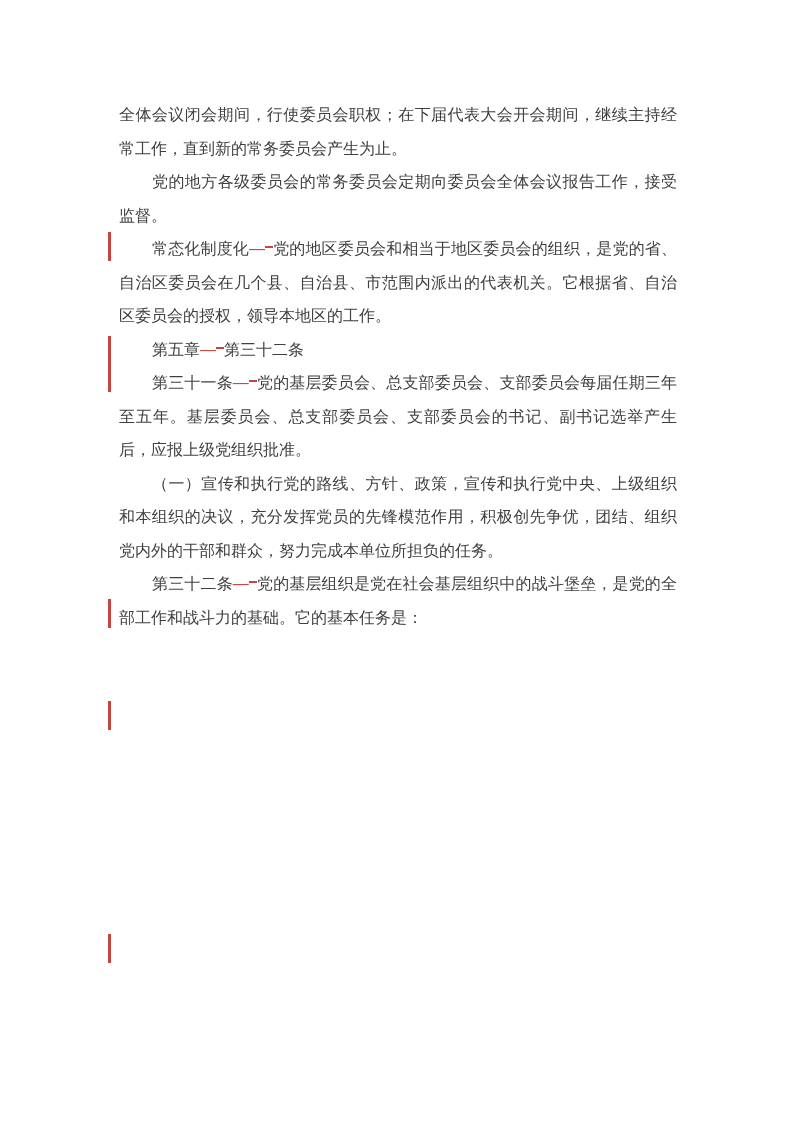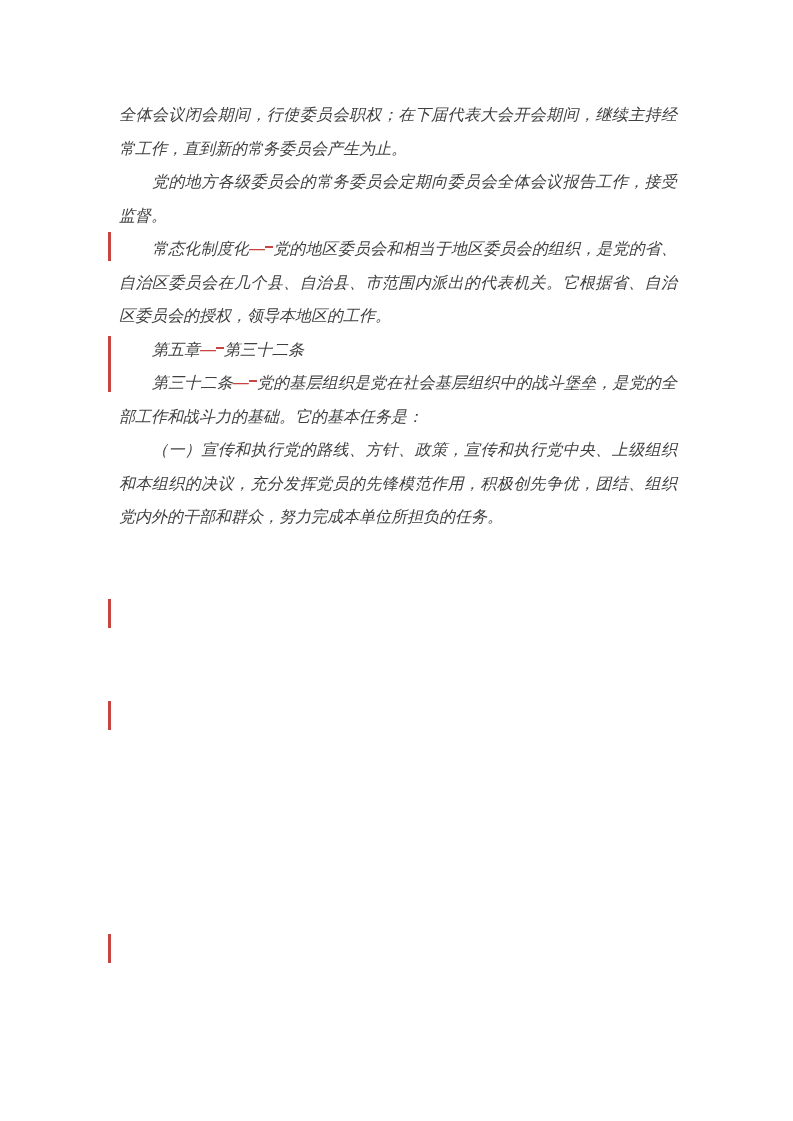--- a/index.html
+++ b/index.html
@@ -7,21 +7,20 @@
     padding: 0;
     background: #ffffff;
   }
   .page {
     position: relative;
     width: 756px;
     height: 1121px;
     background: #ffffff;
     overflow: hidden;
     font-family: "Liberation Sans", "DejaVu Sans", sans-serif;
-    font-style: italic;
   }
   .text-column {
     position: absolute;
     left: 119px;
     top: 98px;
     width: 558px;
     color: var(--text-color, #3f3f3f);
     font-size: 16px;
     line-height: 33.5px;
     text-align: justify;
@@ -62,21 +61,22 @@
 </style>
 </head>
 <body>
 
 <div class="page" style="--text-color: #3f3f3f; --rev-color: #c7453f; background: rgb(255, 255, 255);">
   <div class="text-column">
       <p class="para"><span class="run">全体会议闭会期间，行使委员会职权；在下届代表大会开会期间，继续主持经常工作，直到新的常务委员会产生为止。</span></p>
       <p class="para indent"><span class="run">党的地方各级委员会的常务委员会定期向委员会全体会议报告工作，接受监督。</span></p>
       <p class="para indent"><span class="run">常态化制度化</span><span class="del">—</span><span class="ins-space">&nbsp;</span><span class="run">党的地区委员会和相当于地区委员会的组织，是党的省、自治区委员会在几个县、自治县、市范围内派出的代表机关。它根据省、自治区委员会的授权，领导本地区的工作。</span></p>
       <p class="para indent"><span class="run">第五章</span><span class="del">—</span><span class="ins-space">&nbsp;</span><span class="run">第三十二条</span></p>
+      <p class="para indent"><span class="run">第三十一条</span><span class="del">—</span><span class="ins-space">&nbsp;</span><span class="run">党的基层委员会、总支部委员会、支部委员会每届任期三年至五年。基层委员会、总支部委员会、支部委员会的书记、副书记选举产生后，应报上级党组织批准。</span></p>
+      <p class="para indent"><span class="run">（一）宣传和执行党的路线、方针、政策，宣传和执行党中央、上级组织和本组织的决议，充分发挥党员的先锋模范作用，积极创先争优，团结、组织党内外的干部和群众，努力完成本单位所担负的任务。</span></p>
       <p class="para indent"><span class="run">第三十二条</span><span class="del">—</span><span class="ins-space">&nbsp;</span><span class="run">党的基层组织是党在社会基层组织中的战斗堡垒，是党的全部工作和战斗力的基础。它的基本任务是：</span></p>
-      <p class="para indent"><span class="run">（一）宣传和执行党的路线、方针、政策，宣传和执行党中央、上级组织和本组织的决议，充分发挥党员的先锋模范作用，积极创先争优，团结、组织党内外的干部和群众，努力完成本单位所担负的任务。</span></p>
     </div>
 <div class="rev-bar" style="top: 232px; height: 29px;"></div>
     <div class="rev-bar" style="top: 336px; height: 56px;"></div>
     <div class="rev-bar" style="top: 599px; height: 29px;"></div>
     <div class="rev-bar" style="top: 701px; height: 29px;"></div>
     <div class="rev-bar" style="top: 934px; height: 29px;"></div>
   </div>
 
 </body></html>

